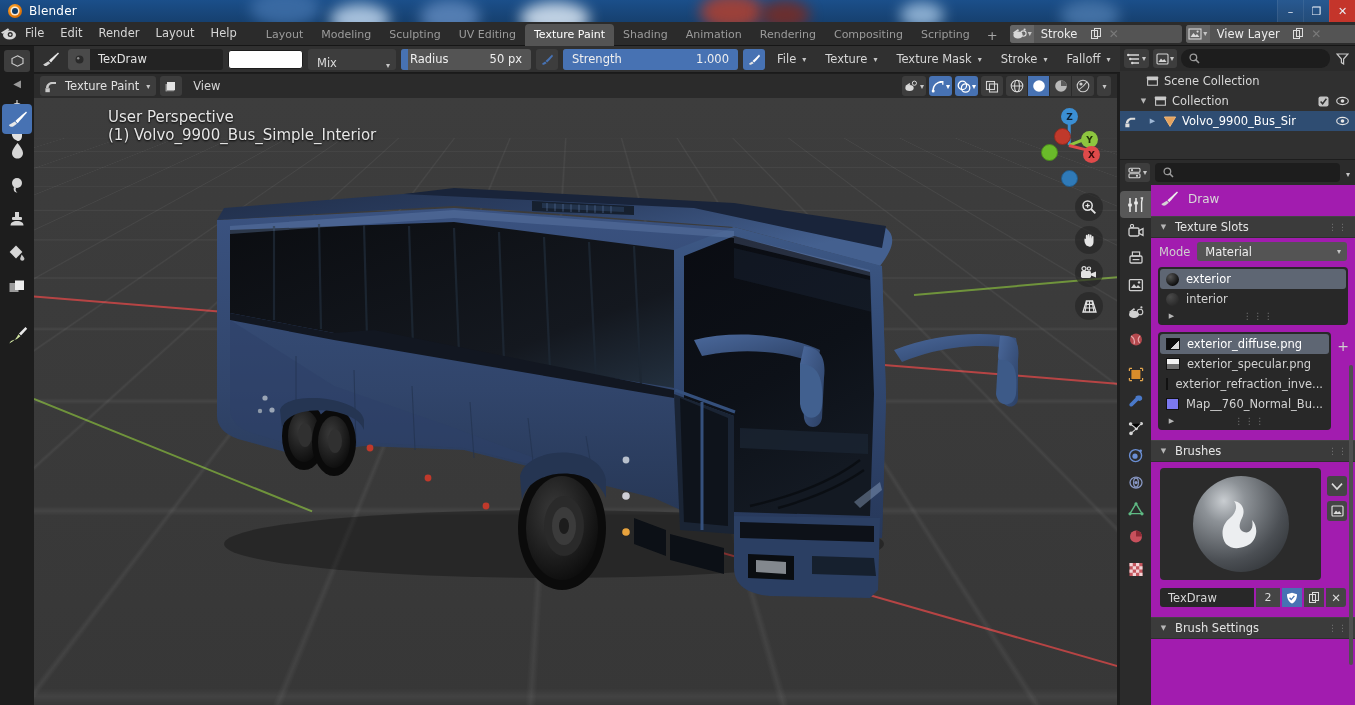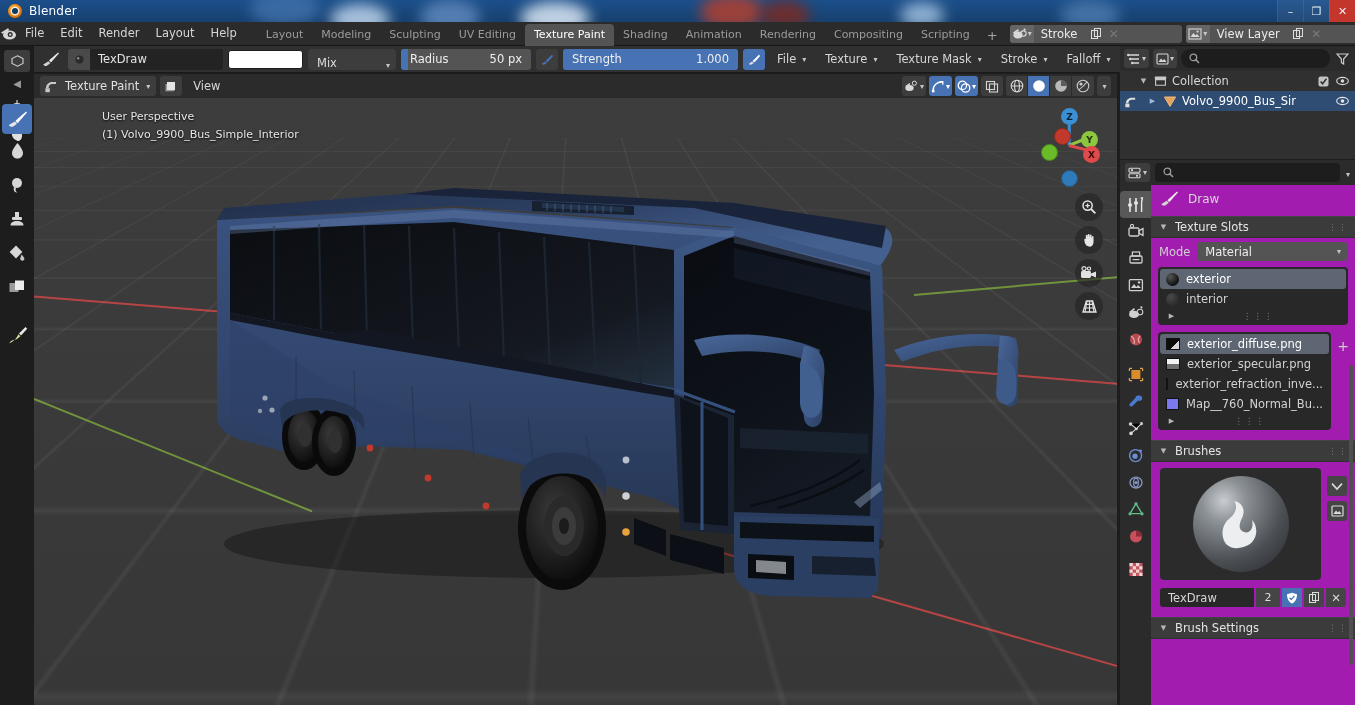--- a/index.html
+++ b/index.html
@@ -163,21 +163,21 @@
       linear-gradient(to right, rgba(255,255,255,.055) 1px, transparent 1px),
       linear-gradient(to bottom, rgba(255,255,255,.055) 1px, transparent 1px);
     background-size:46px 30px;
     transform:perspective(420px) rotateX(64deg) scale(1.55);
     transform-origin:50% 14%;
   }
   .axis-red, .axis-green { position:absolute; height:1.6px; transform-origin:left center; }
   .axis-red   { background:rgba(205,70,70,.85); }
   .axis-green { background:rgba(125,170,60,.8); }
 
-  .vp-text { position:absolute; left:68px; top:10px; font-size:11px; color:#e6e6e6; line-height:18px; text-shadow:0 1px 2px #000; }
+  .vp-text { position:absolute; left:74px; top:10px; font-size:15px; color:#e6e6e6; line-height:18px; text-shadow:0 1px 2px #000; }
 
   
   .gizmo { position:absolute; right:12px; top:8px; width:72px; height:72px; }
   .gz-ball { position:absolute; width:17px; height:17px; border-radius:50%; display:flex; align-items:center; justify-content:center; font-size:9px; font-weight:bold; color:#222; }
   .gz-line { position:absolute; height:2.5px; transform-origin:left center; }
   .nav-btn {
     position:absolute; right:14px; width:28px; height:28px; border-radius:50%;
     background:rgba(35,35,35,.62); display:flex; align-items:center; justify-content:center;
     color:#ddd;
   }
@@ -832,20 +832,30 @@
           </svg>
         <span title=""></span>
       </div>
       <div style="padding:0 2px;">
         <svg width="13" height="12" viewBox="0 0 13 12">
             <path d="M1 1 H12 L7.6 6 V11 L5.4 9.6 V6 Z" fill="none" stroke="#c9c9c9" stroke-width="1.2"></path>
           </svg>
       </div>
     </div>
     <div>
+      <div class="ol-row" style="padding-left:10px;">
+        <span class="tri"></span>
+        <span>
+          <svg width="13" height="12" viewBox="0 0 13 12">
+              <rect x="0.8" y="1.6" width="11.4" height="2.6" rx=".6" fill="#c9c9c9"></rect>
+              <path d="M1.6 4.6 H11.4 V10.2 H1.6 Z" fill="none" stroke="#c9c9c9" stroke-width="1.1"></path>
+            </svg>
+        </span>
+        <span>Scene Collection</span>
+      </div>
       <div class="ol-row" style="padding-left:18px;">
         <span class="tri">▼</span>
         <span>
           <svg width="13" height="12" viewBox="0 0 13 12">
               <rect x="0.8" y="1.6" width="11.4" height="2.6" rx=".6" fill="#c9c9c9"></rect>
               <path d="M1.6 4.6 H11.4 V10.2 H1.6 Z" fill="none" stroke="#c9c9c9" stroke-width="1.1"></path>
             </svg>
         </span>
         <span>Collection</span>
         <span style="margin-left:auto;display:flex;gap:7px;align-items:center;">

